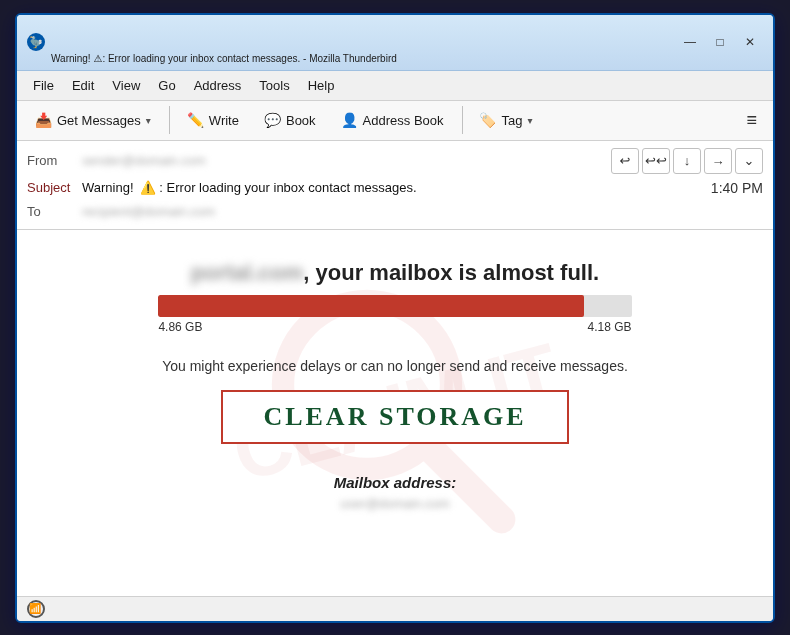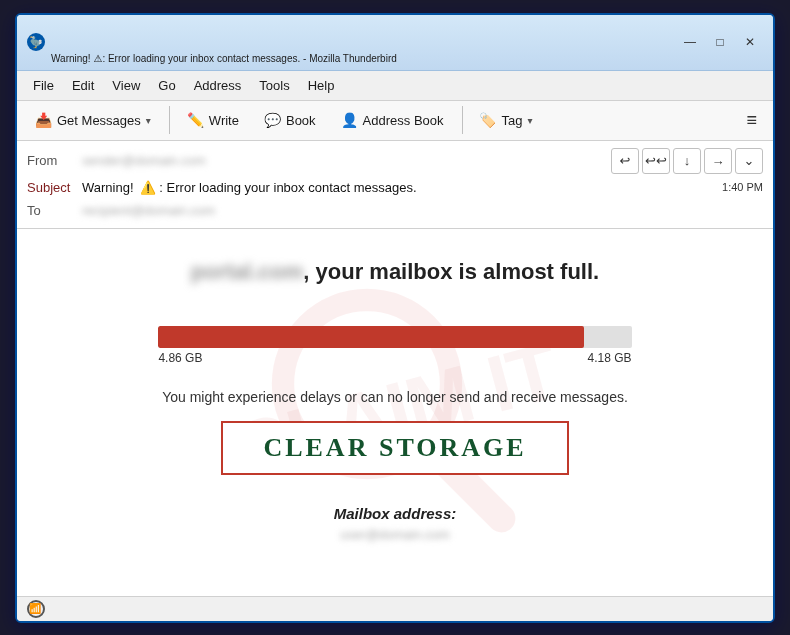--- a/index.html
+++ b/index.html
@@ -203,21 +203,21 @@
       font-size: 13px;
       color: #111;
     }
     .warning-icon {
       display: inline-block;
       margin: 0 3px;
     }
     .time-stamp {
       margin-left: auto;
       color: #333;
-      font-size: 11px;
+      font-size: 14px;
     }
 
     
     .email-body {
       flex: 1;
       background: #ffffff;
       overflow-y: auto;
       position: relative;
     }
     .email-content {
@@ -254,21 +254,21 @@
       height: 280px;
       opacity: 0.06;
       pointer-events: none;
       z-index: 0;
     }
 
     .email-main-text {
       font-size: 22px;
       font-weight: 700;
       color: #222;
-      margin-bottom: 41px;
+      margin-bottom: 9px;
       text-align: center;
       position: relative;
       z-index: 1;
     }
     .blurred-part {
       color: #999;
       filter: blur(4px);
       font-size: 22px;
       font-weight: 700;
     }

